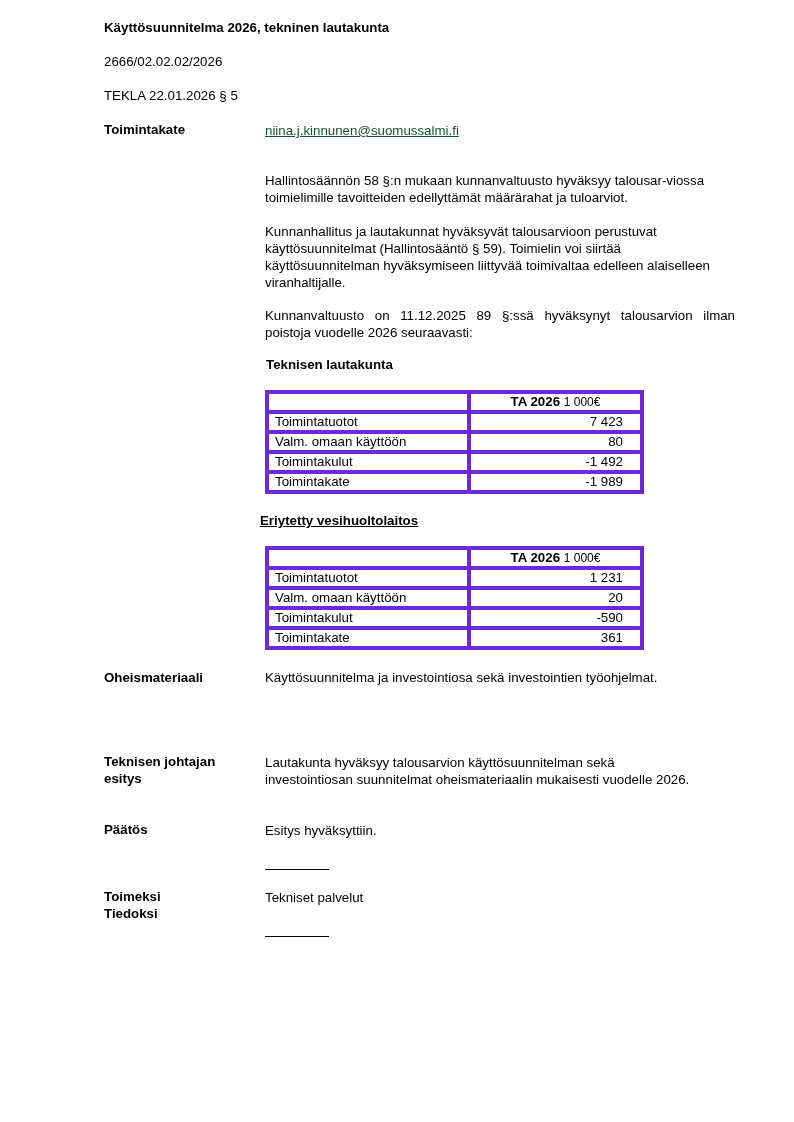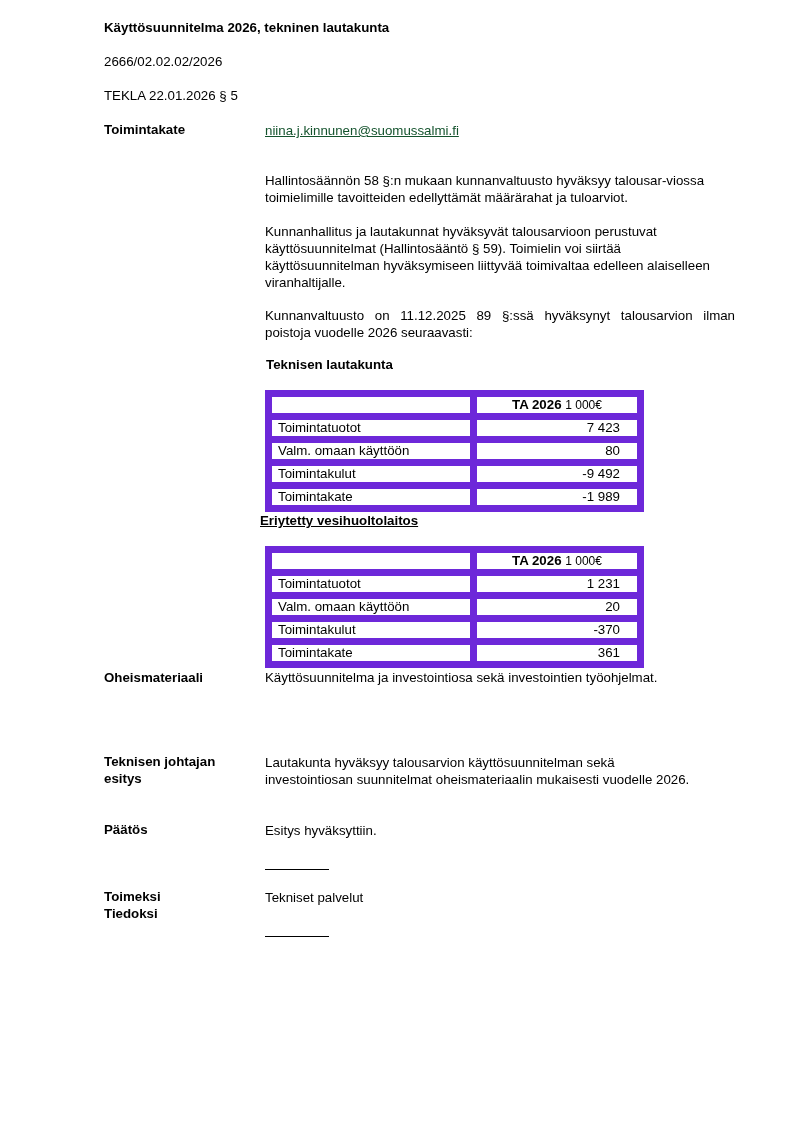--- a/index.html
+++ b/index.html
@@ -7,21 +7,21 @@
          font-family: "Liberation Sans", sans-serif; font-size: 13.3px; color: #000; }
   .abs { position: absolute; }
   .b { font-weight: bold; }
   .lbl { position: absolute; left: 104px; font-weight: bold; line-height: 17px; }
   .txt { position: absolute; left: 265px; line-height: 17px; }
   .para { position: absolute; left: 265px; width: 470px; line-height: 17px; }
   .justify { text-align: justify; text-align-last: left; }
   a.link { color: #14532d; text-decoration: underline; }
   .hr-short { position: absolute; left: 265px; width: 64px; height: 0; border-top: 1px solid #000; }
   table.bud { position: absolute; left: 265px; border-collapse: collapse; width: 379px; }
-  table.bud td { border: 7px solid #6d28d9; height: 16px; padding: 0 6px; line-height: 16px; font-size: 13.3px; }
+  table.bud td { border: 4px solid #6d28d9; height: 16px; padding: 0 6px; line-height: 16px; font-size: 13.3px; }
   table.bud td.c1 { width: 186px; }
   table.bud td.num { text-align: right; padding-right: 17px; }
   table.bud td.hd { text-align: center; }
   .unit { font-weight: normal; font-size: 12px; }
 </style>
 </head>
 <body>
 
 <div class="abs b" style="left:104px; top:20px;">Käyttösuunnitelma 2026, tekninen lautakunta</div>
 <div class="abs" style="left:104px; top:54px;">2666/02.02.02/2026</div>
@@ -46,21 +46,21 @@
   <tr>
         <td class="c1">Toimintatuotot</td>
         <td class="num">7 423</td>
       </tr>
   <tr>
         <td class="c1">Valm. omaan käyttöön</td>
         <td class="num">80</td>
       </tr>
   <tr>
         <td class="c1">Toimintakulut</td>
-        <td class="num">-9 492</td>
+        <td class="num">-1 492</td>
       </tr>
   <tr>
         <td class="c1">Toimintakate</td>
         <td class="num">-1 989</td>
       </tr>
 </tbody>
   </table>
 
 <div class="abs b" style="left:260px; top:513px;text-decoration:underline;">Eriytetty vesihuoltolaitos</div>
 <table class="bud" style="top:546px;">
@@ -72,21 +72,21 @@
   <tr>
         <td class="c1">Toimintatuotot</td>
         <td class="num">1 231</td>
       </tr>
   <tr>
         <td class="c1">Valm. omaan käyttöön</td>
         <td class="num">20</td>
       </tr>
   <tr>
         <td class="c1">Toimintakulut</td>
-        <td class="num">-370</td>
+        <td class="num">-590</td>
       </tr>
   <tr>
         <td class="c1">Toimintakate</td>
         <td class="num">361</td>
       </tr>
 </tbody>
   </table>
 
 <div class="lbl" style="top:669px;">Oheismateriaali</div>
 <div class="txt" style="top:669px;">Käyttösuunnitelma ja investointiosa sekä investointien työohjelmat.</div>

